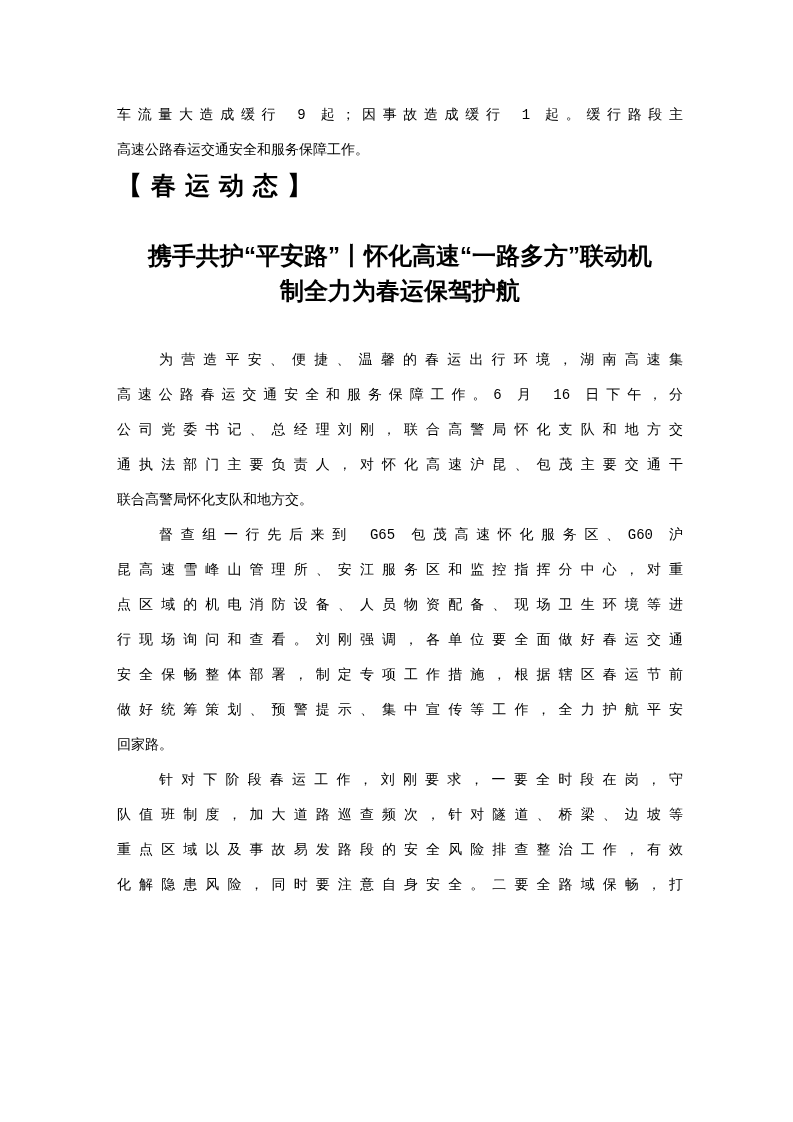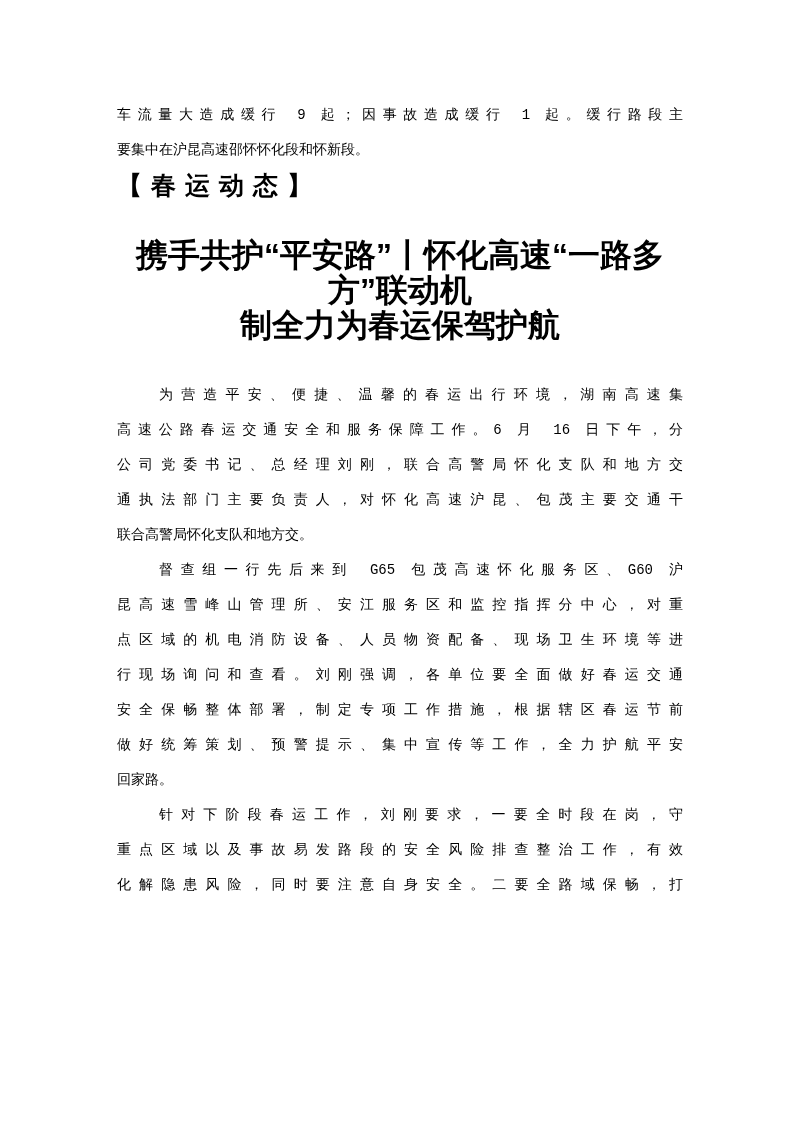--- a/index.html
+++ b/index.html
@@ -32,34 +32,34 @@
     font-weight: bold;
     font-size: 25px;
     line-height: 35px;
     letter-spacing: 9px;
   }
   .spacer { height: 35px; }
   .title { margin: 0; padding: 0; }
   .title-ln {
     font-family: "Liberation Sans", "DejaVu Sans", sans-serif;
     font-weight: bold;
-    font-size: 32px;
+    font-size: 24px;
     line-height: 35px;
     text-align: center;
   }
 </style>
 </head>
 <body>
 
 <div class="page">
   <div class="content">
 
     <div class="para">
       <div class="ln just">车流量大造成缓行 9 起；因事故造成缓行 1 起。缓行路段主</div>
-      <div class="ln">要集中在沪昆高速邵怀怀化段和怀新段。</div>
+      <div class="ln">高速公路春运交通安全和服务保障工作。</div>
     </div>
 
     <div class="heading">【春运动态】</div>
 
     <div class="spacer"></div>
 
     <div class="title">
       <div class="title-ln">携手共护“平安路”丨怀化高速“一路多方”联动机</div>
       <div class="title-ln">制全力为春运保驾护航</div>
     </div>
@@ -79,18 +79,19 @@
       <div class="ln just">昆高速雪峰山管理所、安江服务区和监控指挥分中心，对重</div>
       <div class="ln just">点区域的机电消防设备、人员物资配备、现场卫生环境等进</div>
       <div class="ln just">行现场询问和查看。刘刚强调，各单位要全面做好春运交通</div>
       <div class="ln just">安全保畅整体部署，制定专项工作措施，根据辖区春运节前</div>
       <div class="ln just">做好统筹策划、预警提示、集中宣传等工作，全力护航平安</div>
       <div class="ln">回家路。</div>
     </div>
 
     <div class="para">
       <div class="ln just indent">针对下阶段春运工作，刘刚要求，一要全时段在岗，守</div>
+      <div class="ln just">队值班制度，加大道路巡查频次，针对隧道、桥梁、边坡等</div>
       <div class="ln just">重点区域以及事故易发路段的安全风险排查整治工作，有效</div>
       <div class="ln just">化解隐患风险，同时要注意自身安全。二要全路域保畅，打</div>
     </div>
 
   </div>
 </div>
 
 </body></html>

